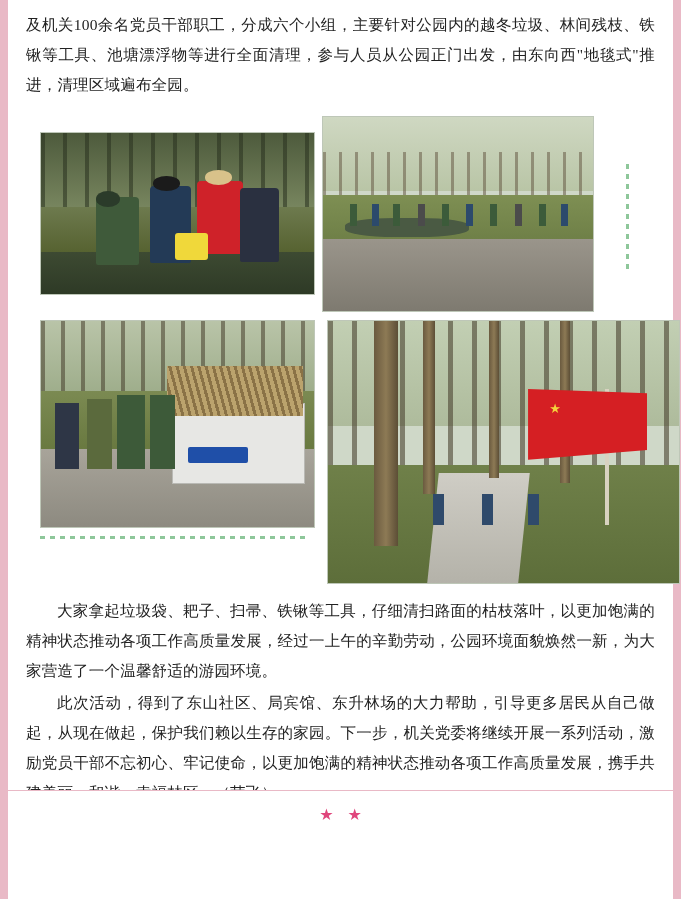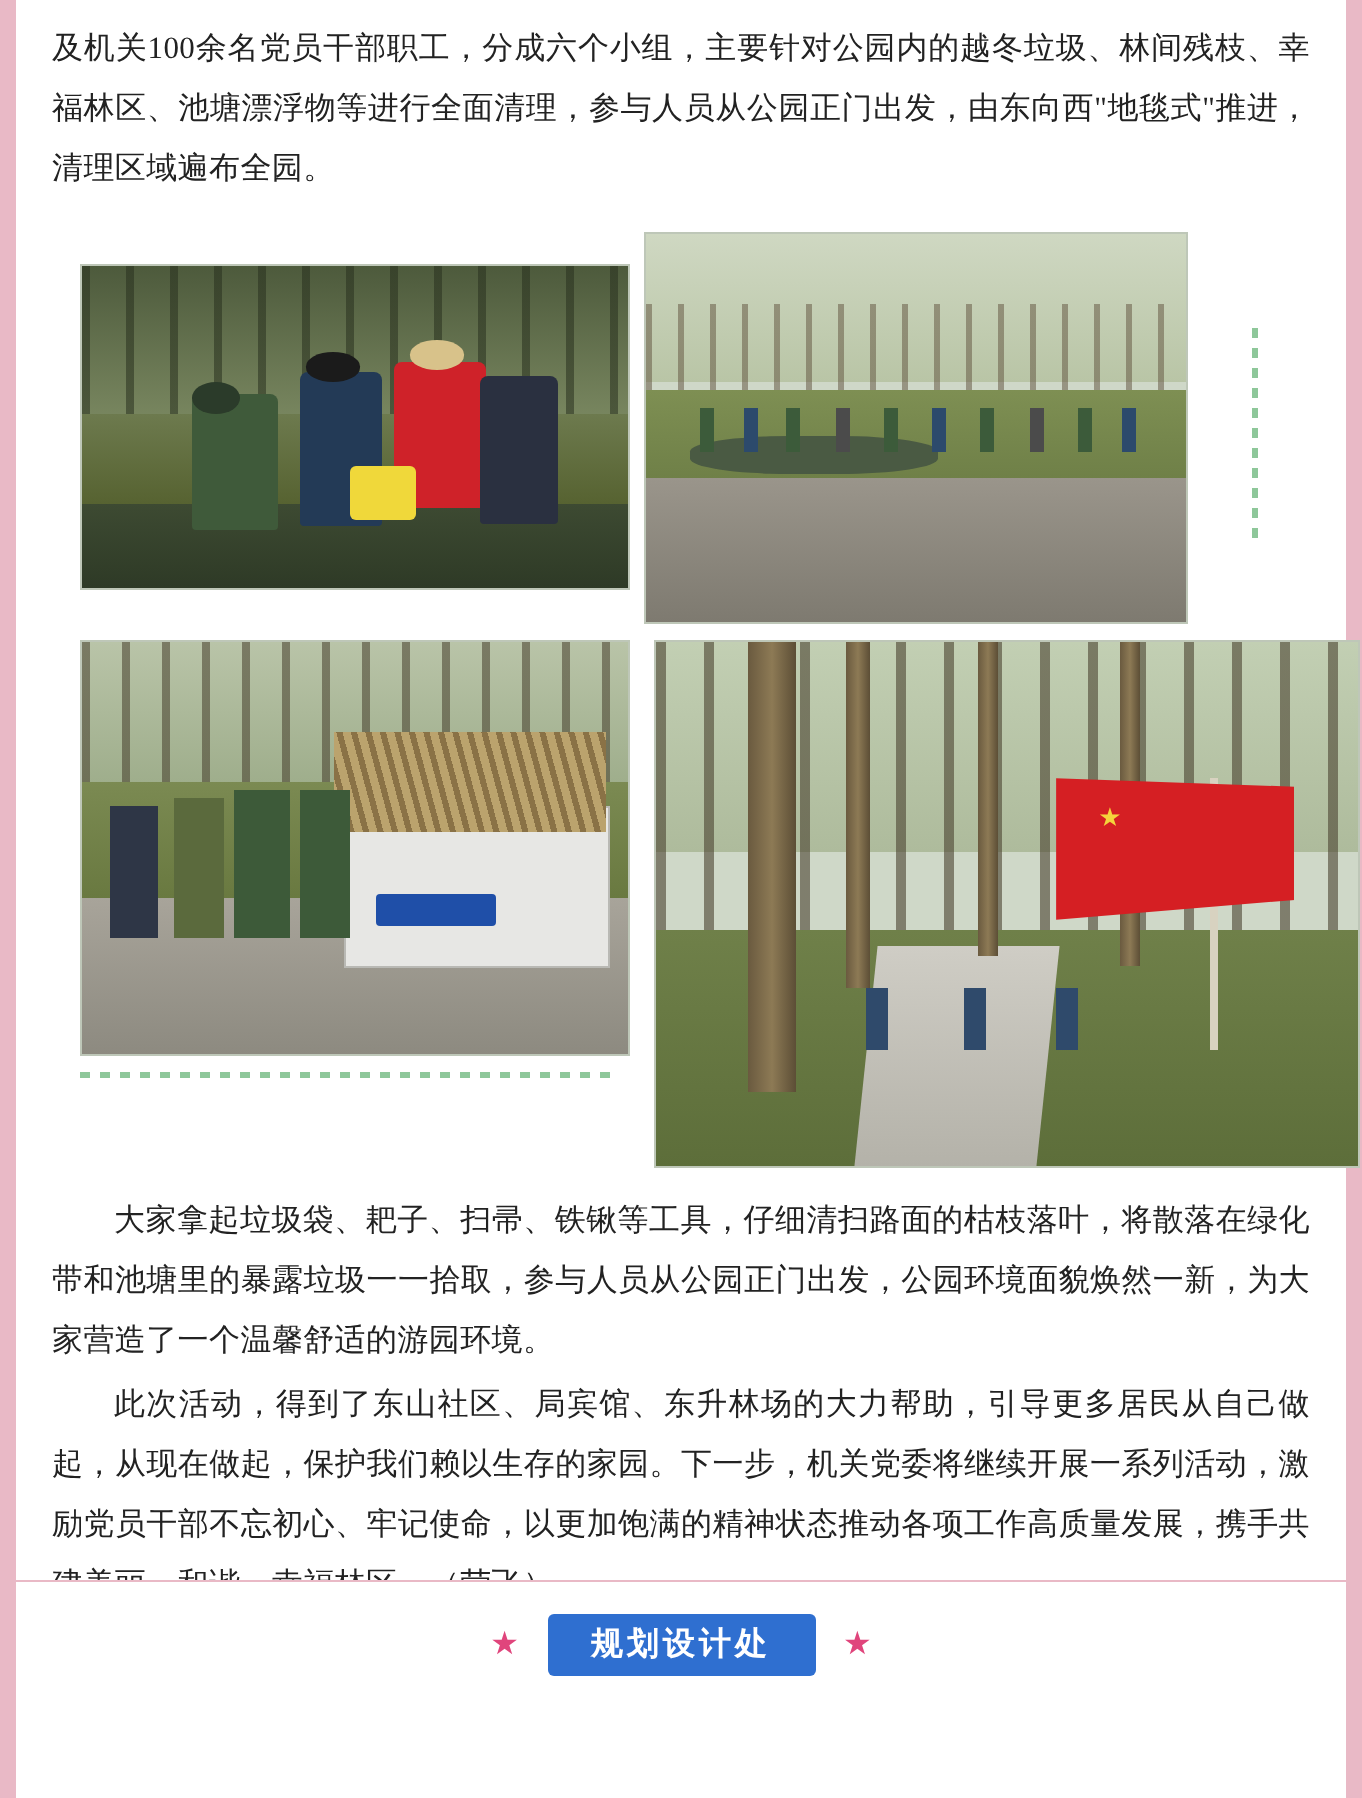--- a/index.html
+++ b/index.html
@@ -208,21 +208,21 @@
 </head>
 <body>
 
 <div class="page">
 
   <div class="edge-left"></div>
   <div class="edge-right"></div>
 
   <div class="article" style="top:0;">
 
-    <p class="body-text" style="padding-top:10px;">及机关100余名党员干部职工，分成六个小组，主要针对公园内的越冬垃圾、林间残枝、幸福林区、池塘漂浮物等进行全面清理，参与人员从公园正门出发，由东向西"地毯式"推进，清理区域遍布全园。</p>
+    <p class="body-text" style="padding-top:10px;">及机关100余名党员干部职工，分成六个小组，主要针对公园内的越冬垃圾、林间残枝、铁锹等工具、池塘漂浮物等进行全面清理，参与人员从公园正门出发，由东向西"地毯式"推进，清理区域遍布全园。</p>
 
     <div class="photos">
 
       <div class="dots-vert"></div>
       <div class="dots-horiz"></div>
 
       <div class="photo ph1">
         <div class="scene">
           <div class="p1-sky"></div>
           <div class="p1-trees"></div>
@@ -289,26 +289,25 @@
           <div class="p4-flag"></div>
           <div class="p4-star">★</div>
           <div class="p4-w" style="left:30%"></div>
           <div class="p4-w" style="left:44%"></div>
           <div class="p4-w" style="left:57%"></div>
         </div>
       </div>
 
     </div>
 
-    <p class="body-text indent" style="margin-top:10px;">大家拿起垃圾袋、耙子、扫帚、铁锹等工具，仔细清扫路面的枯枝落叶，将散落在绿化带和池塘里的暴露垃圾一一拾取，参与人员从公园正门出发，公园环境面貌焕然一新，为大家营造了一个温馨舒适的游园环境。</p>
+    <p class="body-text indent" style="margin-top:10px;">大家拿起垃圾袋、耙子、扫帚、铁锹等工具，仔细清扫路面的枯枝落叶，以更加饱满的精神状态推动各项工作高质量发展，经过一上午的辛勤劳动，公园环境面貌焕然一新，为大家营造了一个温馨舒适的游园环境。</p>
     <p class="body-text indent">此次活动，得到了东山社区、局宾馆、东升林场的大力帮助，引导更多居民从自己做起，从现在做起，保护我们赖以生存的家园。下一步，机关党委将继续开展一系列活动，激励党员干部不忘初心、牢记使命，以更加饱满的精神状态推动各项工作高质量发展，携手共建美丽、和谐、幸福林区。（荣飞）</p>
   </div>
 
   <div class="section2" style="top:790px;">
     <div class="sec-divider"></div>
     <div class="title-row">
       <span class="star">★</span>
-      <span class="title-pill">规划设计处</span>
       <span class="star">★</span>
     </div>
   </div>
 
 </div>
 
 </body></html>

